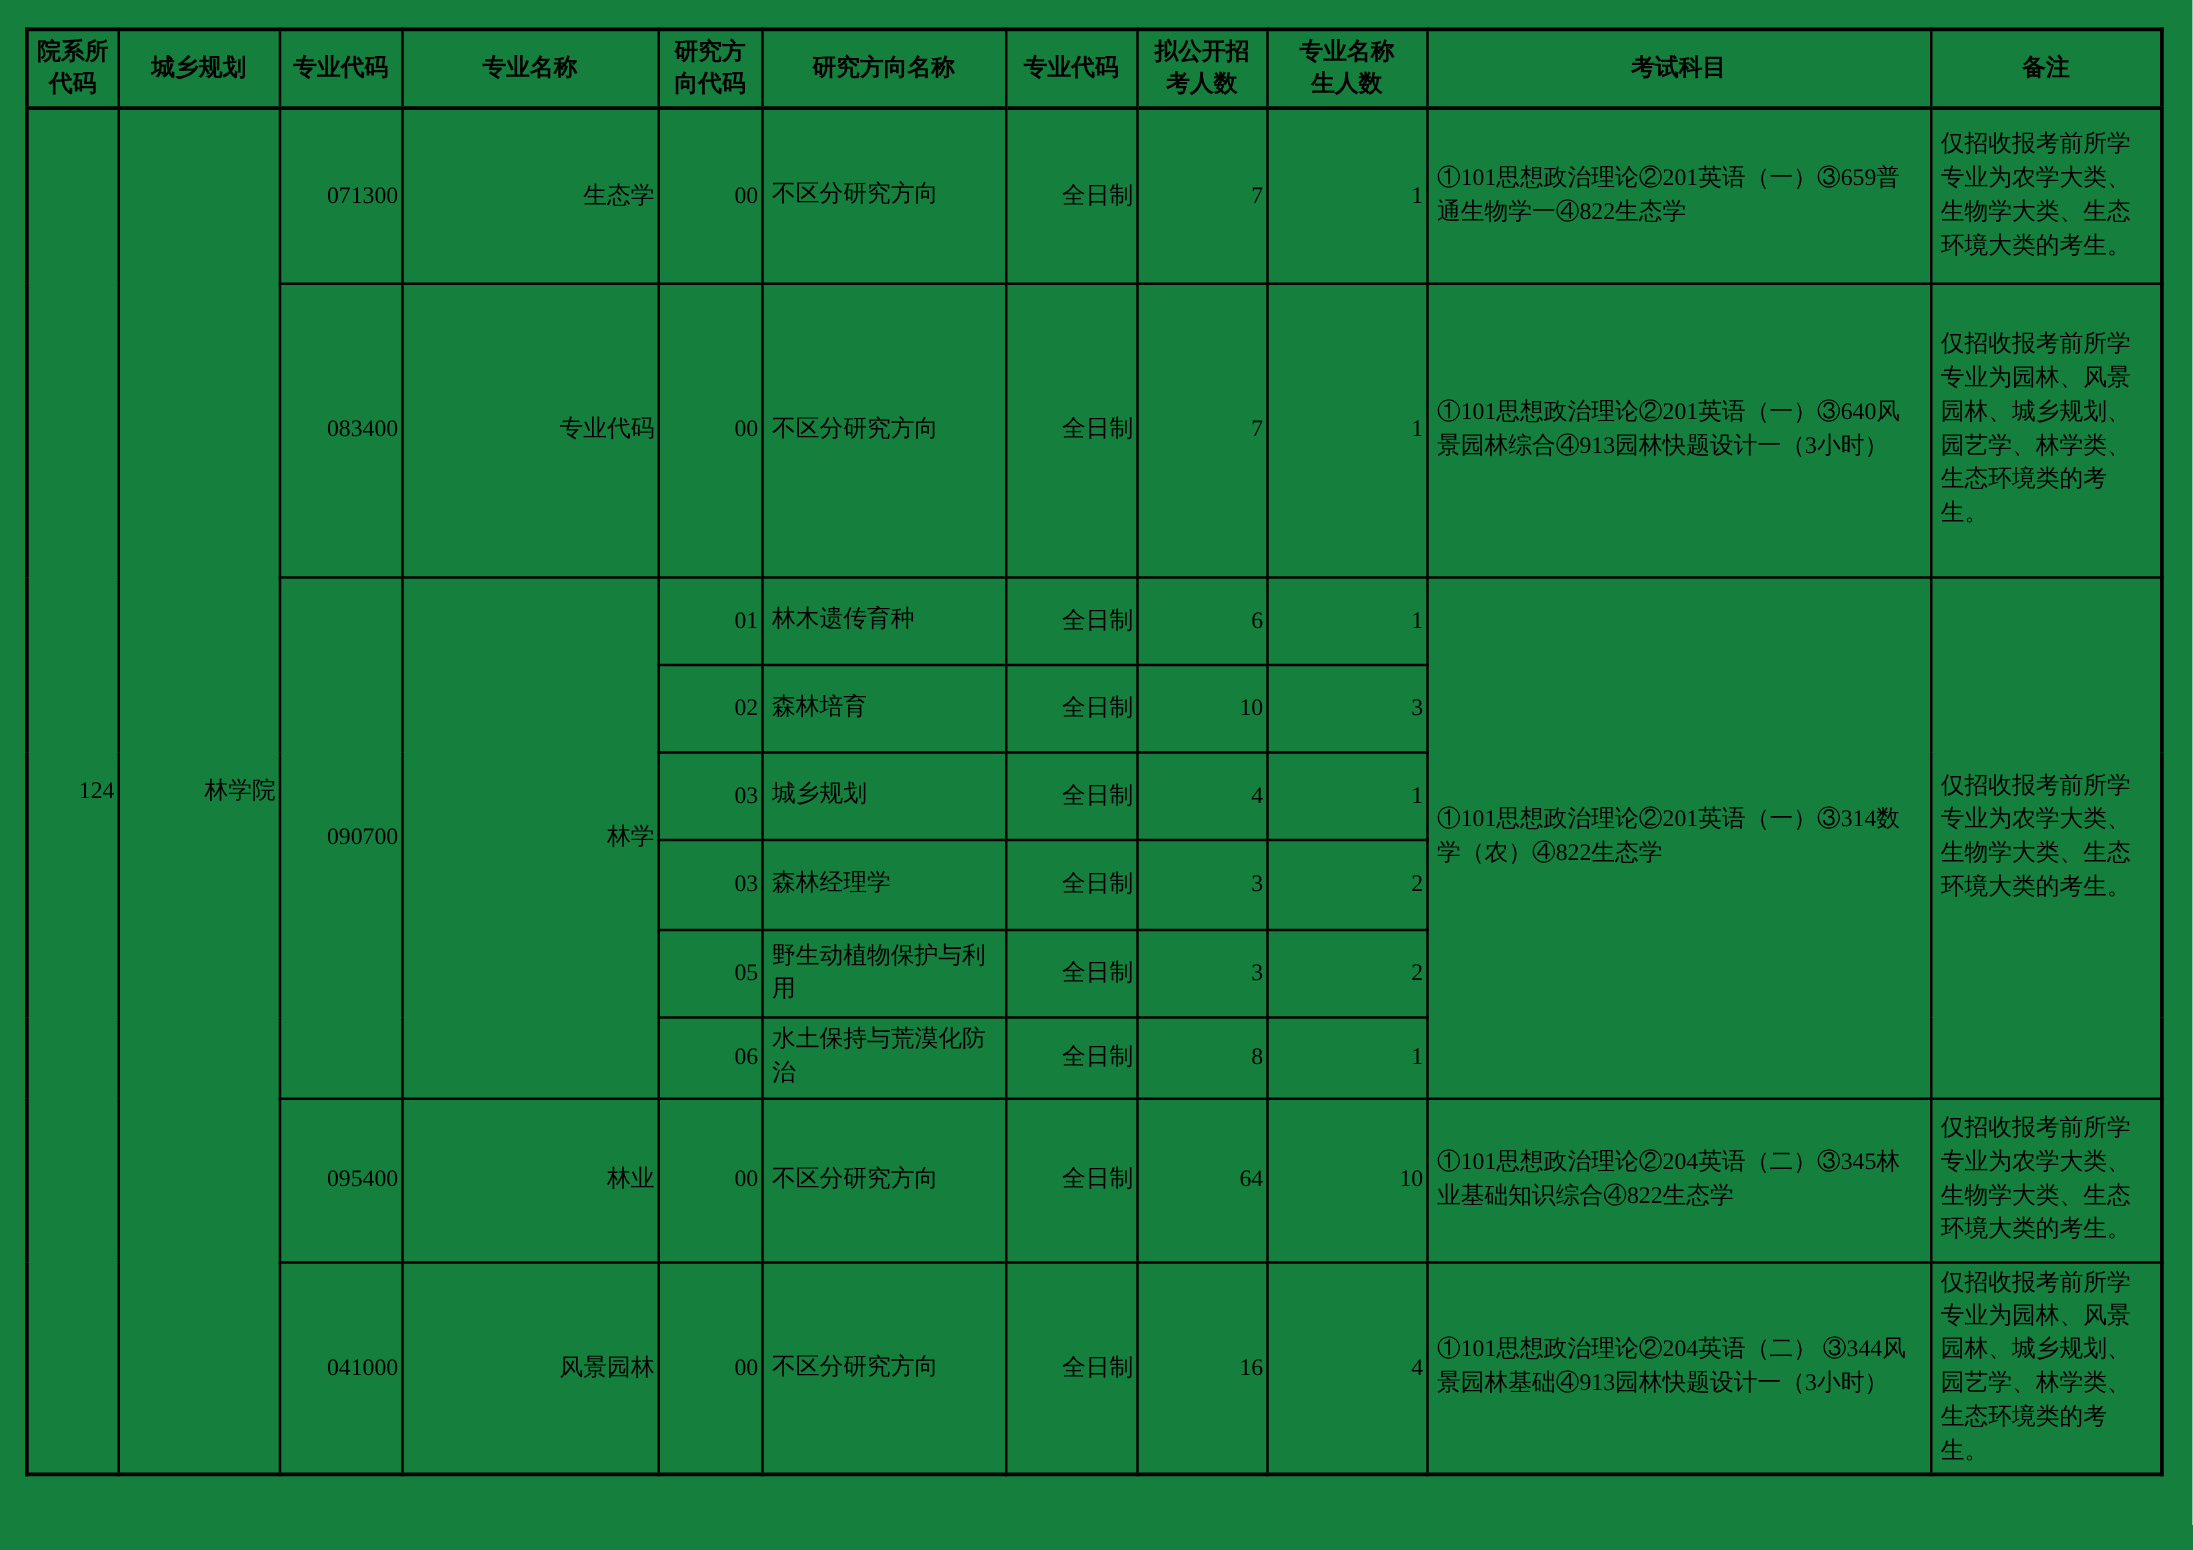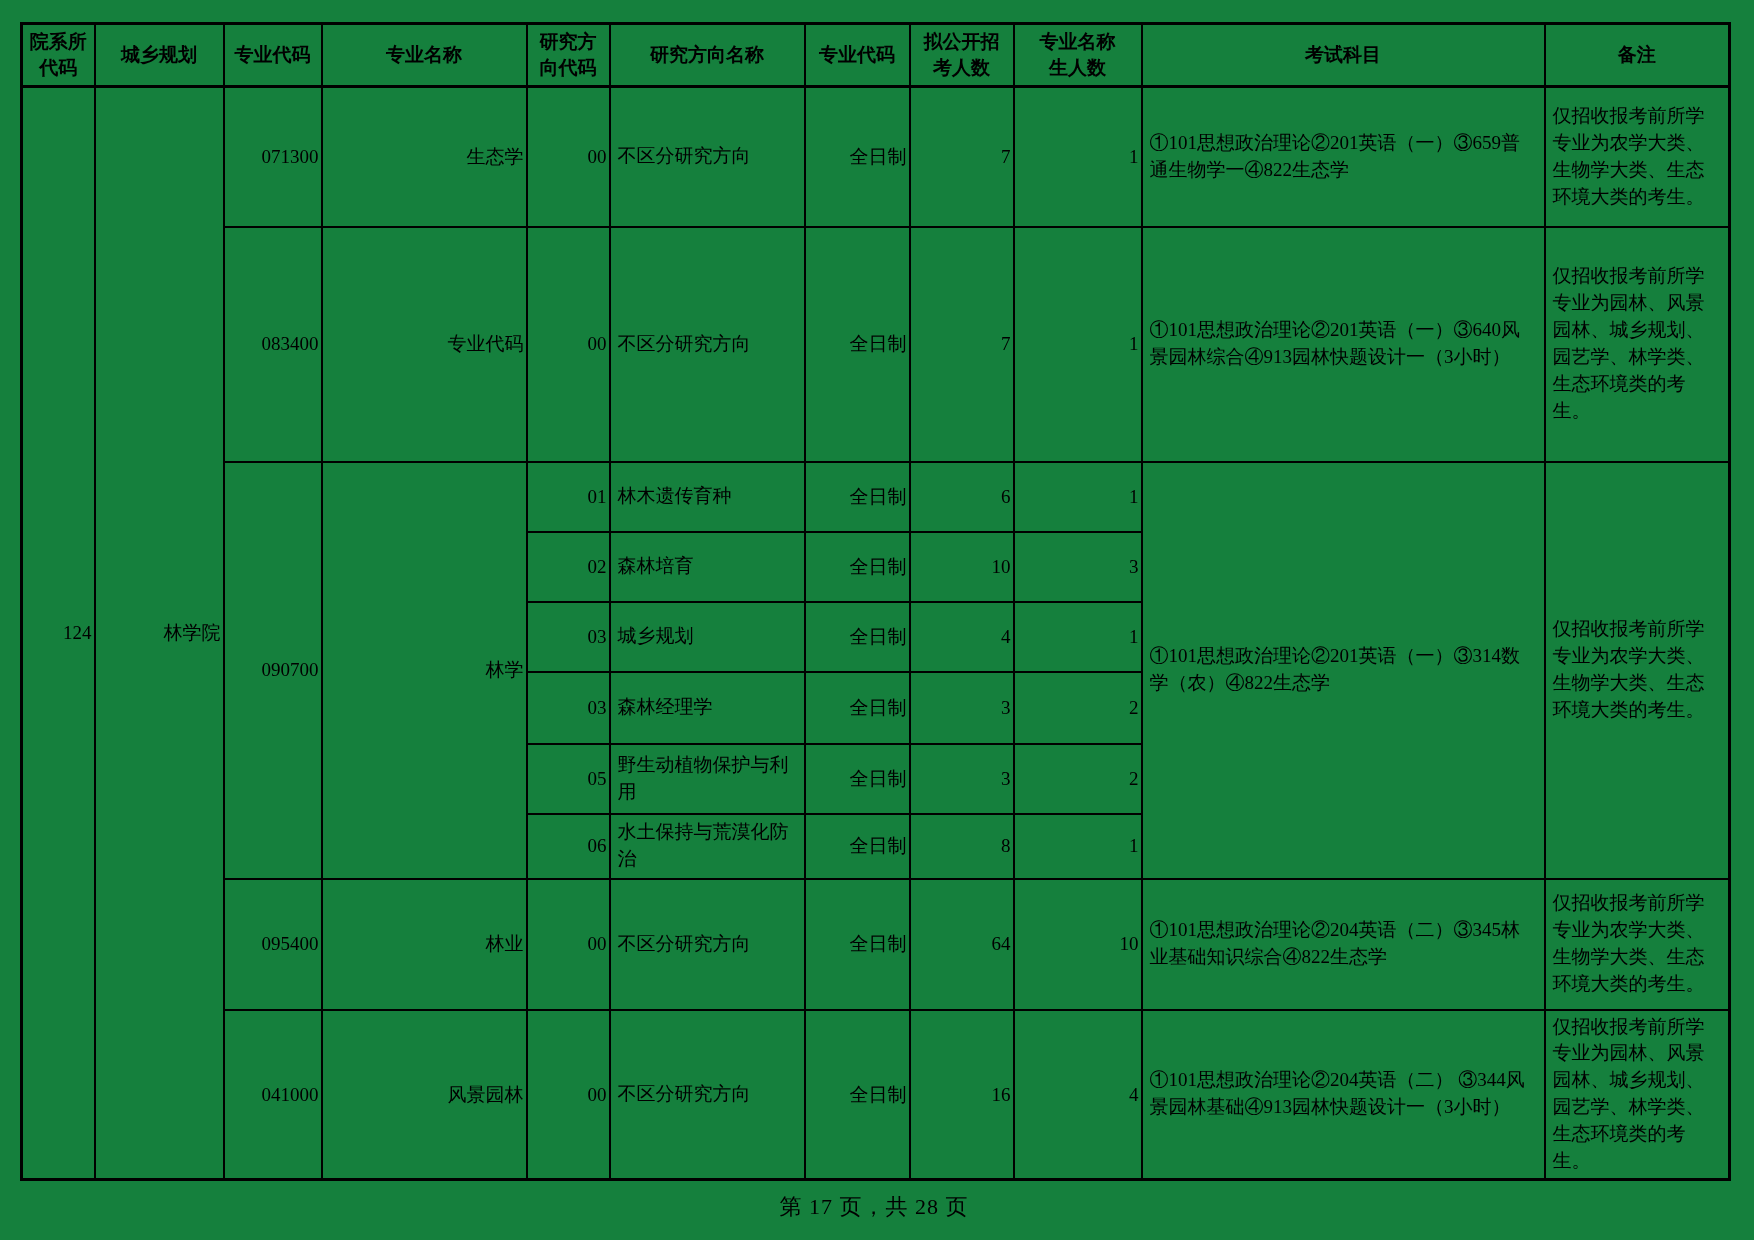--- a/index.html
+++ b/index.html
@@ -188,15 +188,14 @@
         <td class="l">不区分研究方向</td>
         <td class="c">全日制</td>
         <td class="c">16</td>
         <td class="c">4</td>
         <td class="l">①101思想政治理论②204英语（二） ③344风景园林基础④913园林快题设计一（3小时）</td>
         <td class="l">仅招收报考前所学专业为园林、风景园林、城乡规划、园艺学、林学类、生态环境类的考生。</td>
       </tr>
     </tbody>
   </table>
 
-  <div class="footer">第 17 页，共 28 页</div>
 
 </div>
 
 </body></html>

